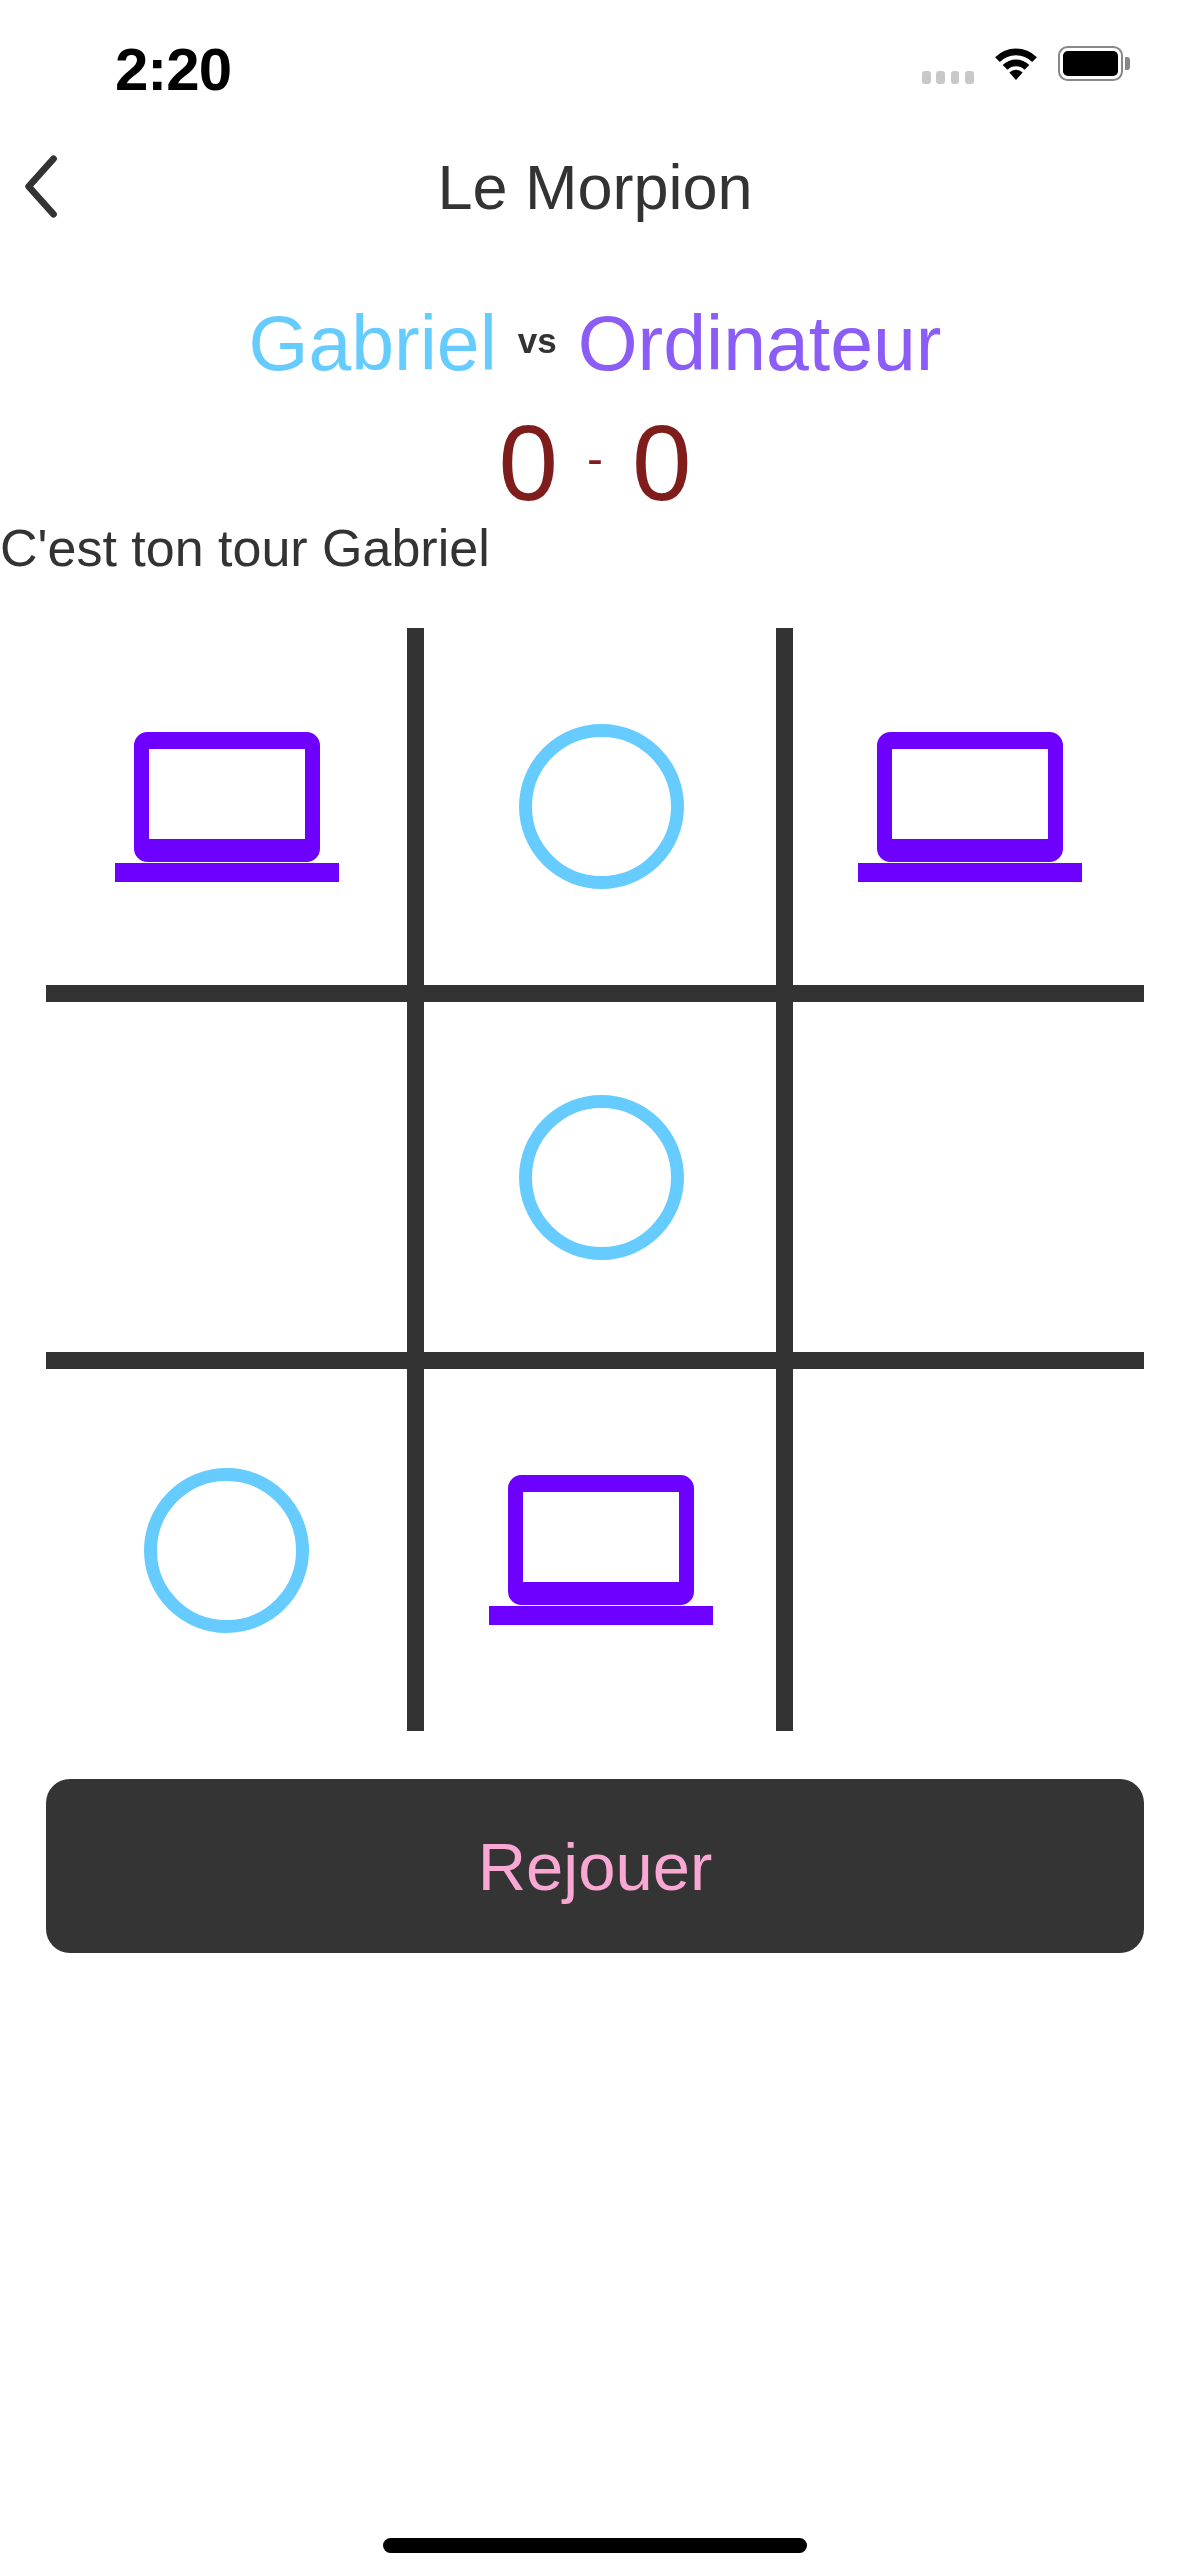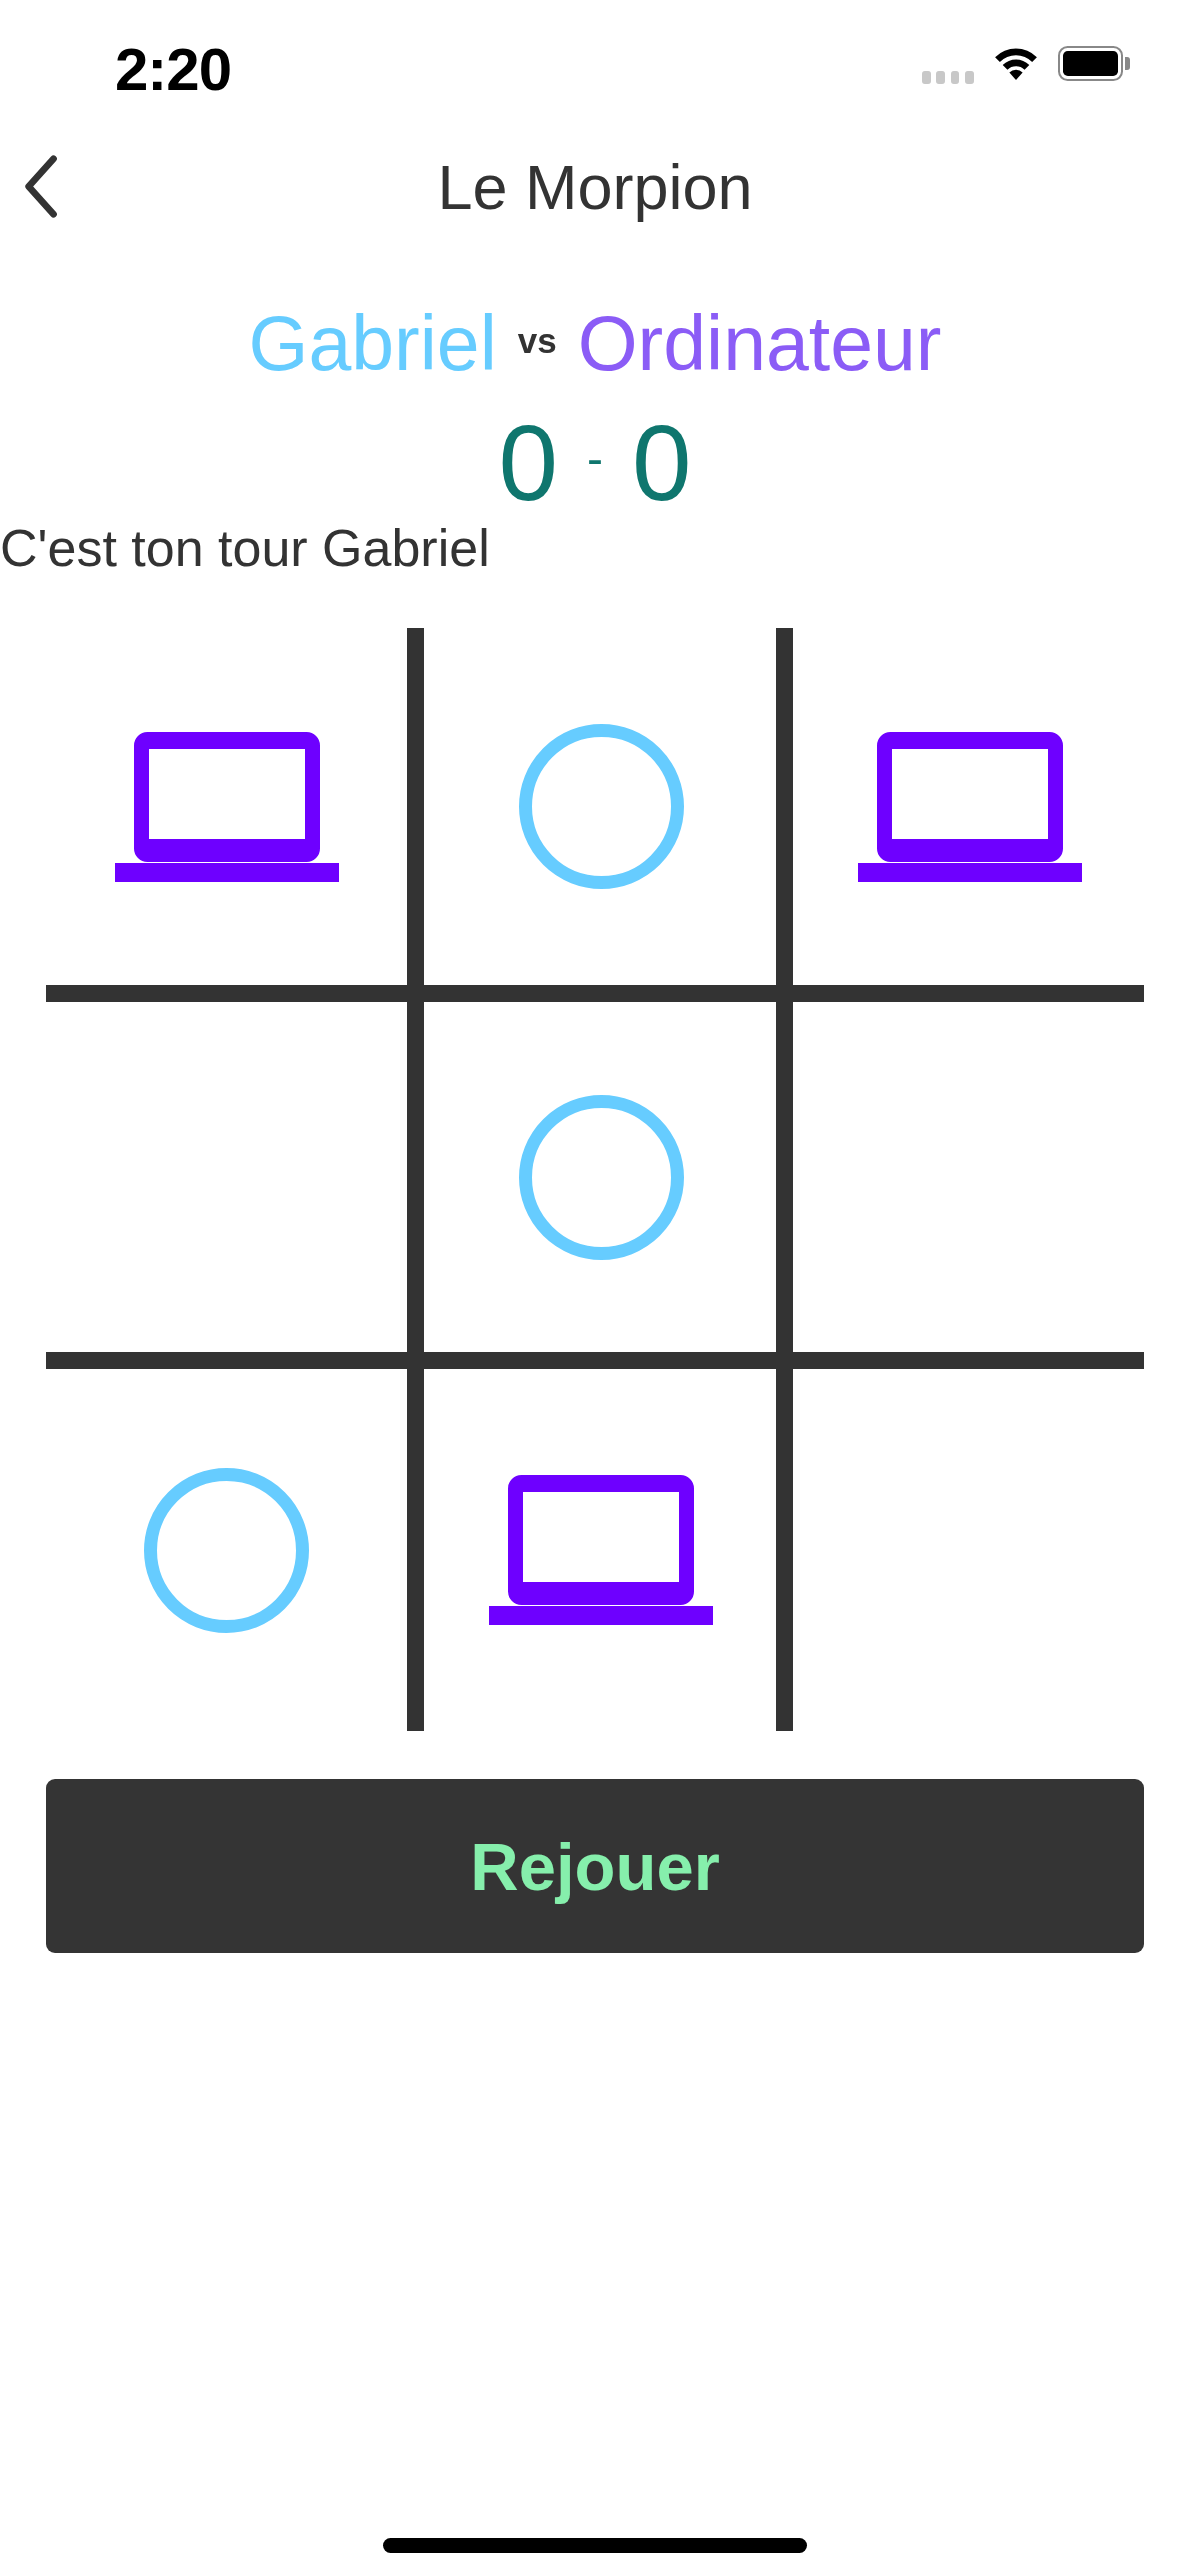--- a/index.html
+++ b/index.html
@@ -15,35 +15,35 @@
   .battery .fill { width:100%; height:100%; background:#000; border-radius:4.8px; }
   .battery-tip { left:1125px; top:57px; width:4.8px; height:13.4px; background:#888; border-radius:0 2.9px 2.9px 0; }
   
   .back { left:19px; top:153px; width:48px; height:67px; cursor:pointer; }
   .nav-title { left:0; width:1190px; top:151px; text-align:center; font-size:63px; color:#333; }
   
   .players { left:0; width:1190px; top:299px; text-align:center; white-space:nowrap; }
   .p1 { font-size:77px; color:#66ccff; }
   .vs { font-size:35px; font-weight:700; color:#333; margin:0 21px; vertical-align:17px; }
   .p2 { font-size:77px; color:#8b5cf6; }
-  .score { left:0; width:1190px; top:401px; text-align:center; font-size:107px; color:#0f766e; white-space:nowrap; }
+  .score { left:0; width:1190px; top:401px; text-align:center; font-size:107px; color:#7f1d1d; white-space:nowrap; }
   .score .dash { font-size:48px; margin:0 29px; vertical-align:25px; }
   .turn { left:0; width:1190px; top:518px; text-align:left; font-size:52px; color:#333; }
   
   .board { left:46px; top:628px; width:1098px; height:1103px; }
   .vline { position:absolute; top:0; width:17px; height:1103px; background:#333333; }
   .hline { position:absolute; left:0; width:1098px; height:17px; background:#333333; }
   .cell { position:absolute; display:flex; align-items:center; justify-content:center; cursor:pointer; }
   .ring { width:165px; height:165px; border:13.4px solid #66ccff; border-radius:50%; box-sizing:border-box; }
   .laptop { width:224px; height:150px; position:relative; }
   .laptop .screen { position:absolute; left:19px; top:0; width:186px; height:130px; border:15.3px solid #6e00ff; border-top-width:17px; border-bottom-width:23px; border-radius:13.4px; box-sizing:border-box; }
   .laptop .base { position:absolute; left:0; bottom:0; width:224px; height:19px; background:#6e00ff; }
   
-  .replay { left:46px; top:1779px; width:1098px; height:174px; background:#343434; border-radius:9px; color:#86efac;
-            font-size:67px; font-weight:700; display:flex; align-items:center; justify-content:center; cursor:pointer; border:none; }
+  .replay { left:46px; top:1779px; width:1098px; height:174px; background:#343434; border-radius:24px; color:#f9a8d4;
+            font-size:67px; font-weight:400; display:flex; align-items:center; justify-content:center; cursor:pointer; border:none; }
   .home-ind { left:383px; top:2538px; width:424px; height:15.3px; background:#000; border-radius:7.7px; }
 </style>
 </head>
 <body>
 
 <div class="abs time">2:20</div>
 <div class="abs signal">
     <span></span>
     <span></span>
     <span></span>

